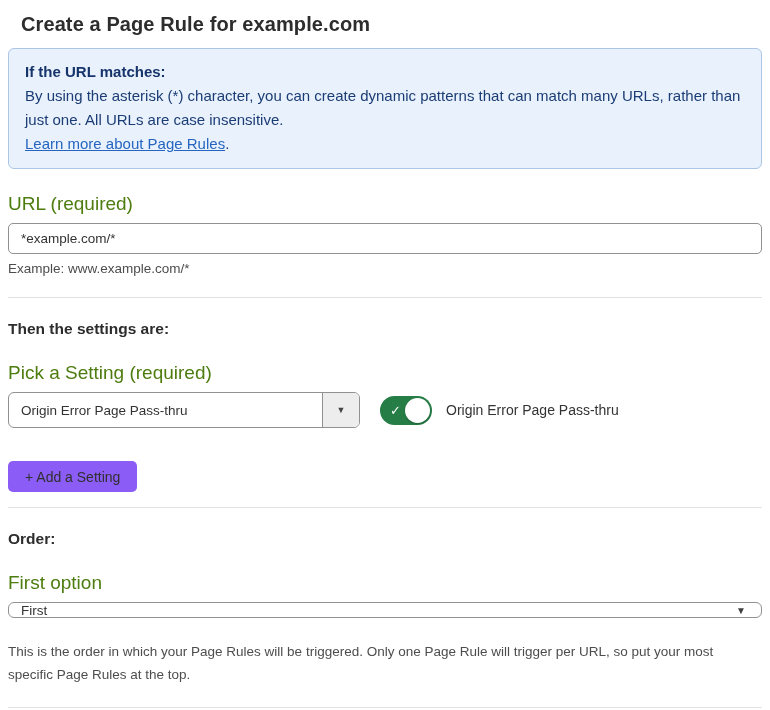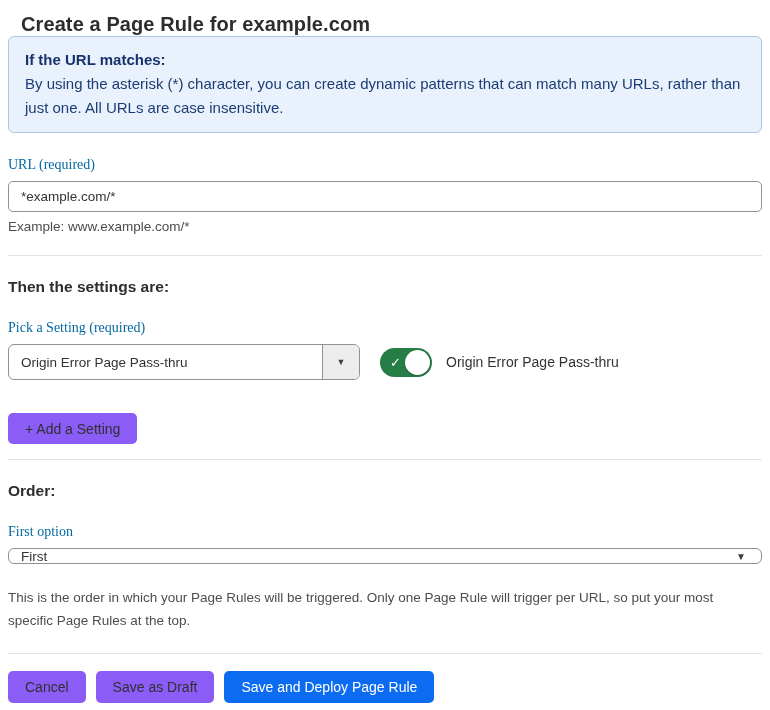--- a/index.html
+++ b/index.html
@@ -12,39 +12,39 @@
   }
   .page-title {
     font-size: 20px;
     font-weight: bold;
     color: #2d2d2d;
     margin-top: 5px;
     letter-spacing: 0.1px;
     margin-left: 13px;
   }
   .info-box {
+    margin-top: 12px;
     background: #e9f2fc;
     border: 1px solid #abc6e6;
     border-radius: 6px;
     padding: 11px 16px 12px 16px;
     color: #1b3c74;
     font-size: 15px;
     line-height: 24px;
   }
   .info-box .info-heading { font-weight: bold; color: #16336b; }
   .info-box a.info-link {
     color: #2565c0;
     text-decoration: underline;
     cursor: pointer;
   }
   .field-label {
-    font-size: 14px;
-    color: #0369a1;
+    font-size: 19px;
+    color: #4d7c0f;
     margin-top: 24px;
-    font-family: Liberation Serif, serif;
   }
   .url-input {
     display: block;
     width: 100%;
     height: 31px;
     margin-top: 8px;
     border: 1px solid #919191;
     border-radius: 5px;
     padding: 0 12px;
     font-size: 13.5px;
@@ -195,20 +195,21 @@
 </head>
 <body>
 
 
 
 <h1 class="page-title">Create a Page Rule for example.com</h1>
 
 <div class="info-box">
   <div class="info-heading">If the URL matches:</div>
   <div class="info-body">By using the asterisk (*) character, you can create dynamic patterns that can match many URLs, rather than just one. All URLs are case insensitive.</div>
+  <div class="info-link-line"><a class="info-link">Learn more about Page Rules</a><span>.</span></div>
 </div>
 
 <div class="field-label">URL (required)</div>
 <input class="url-input" type="text" value="*example.com/*" style="">
 <div class="helper-text">Example: www.example.com/*</div>
 
 <hr class="divider">
 
 <div class="section-heading">Then the settings are:</div>
 

